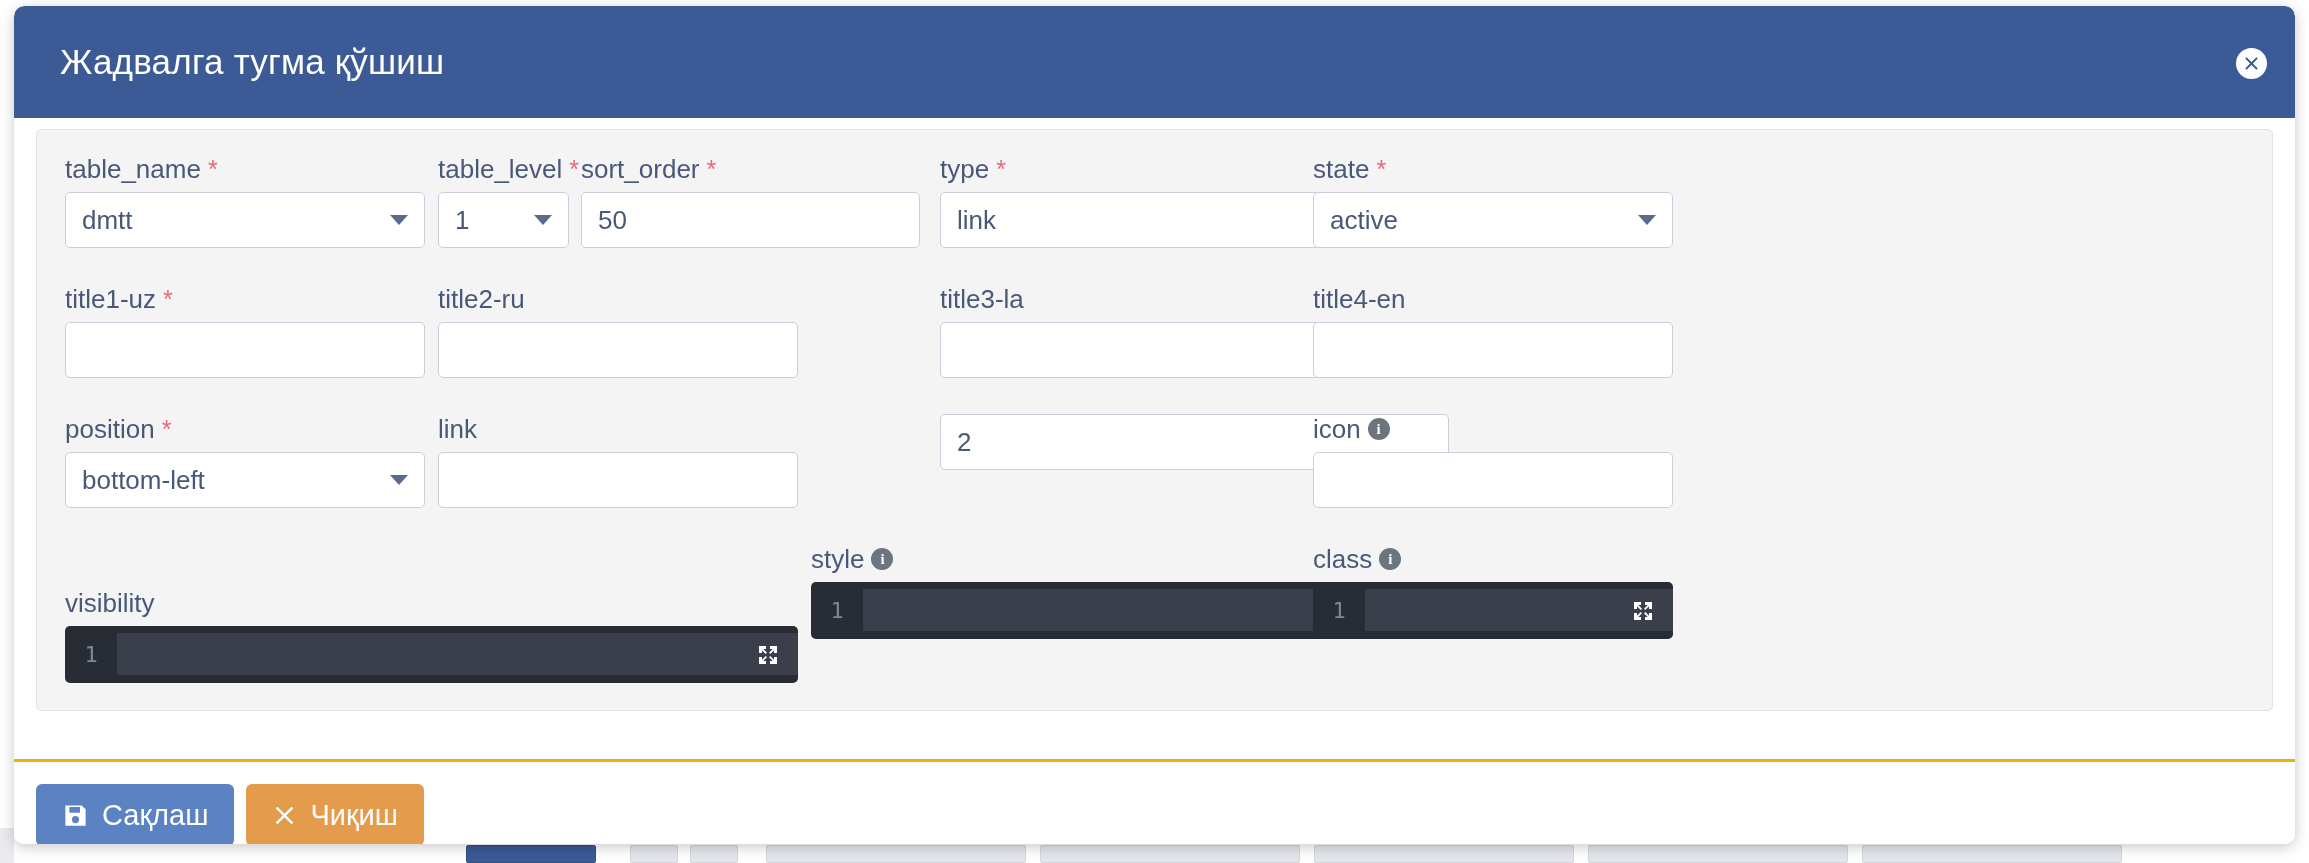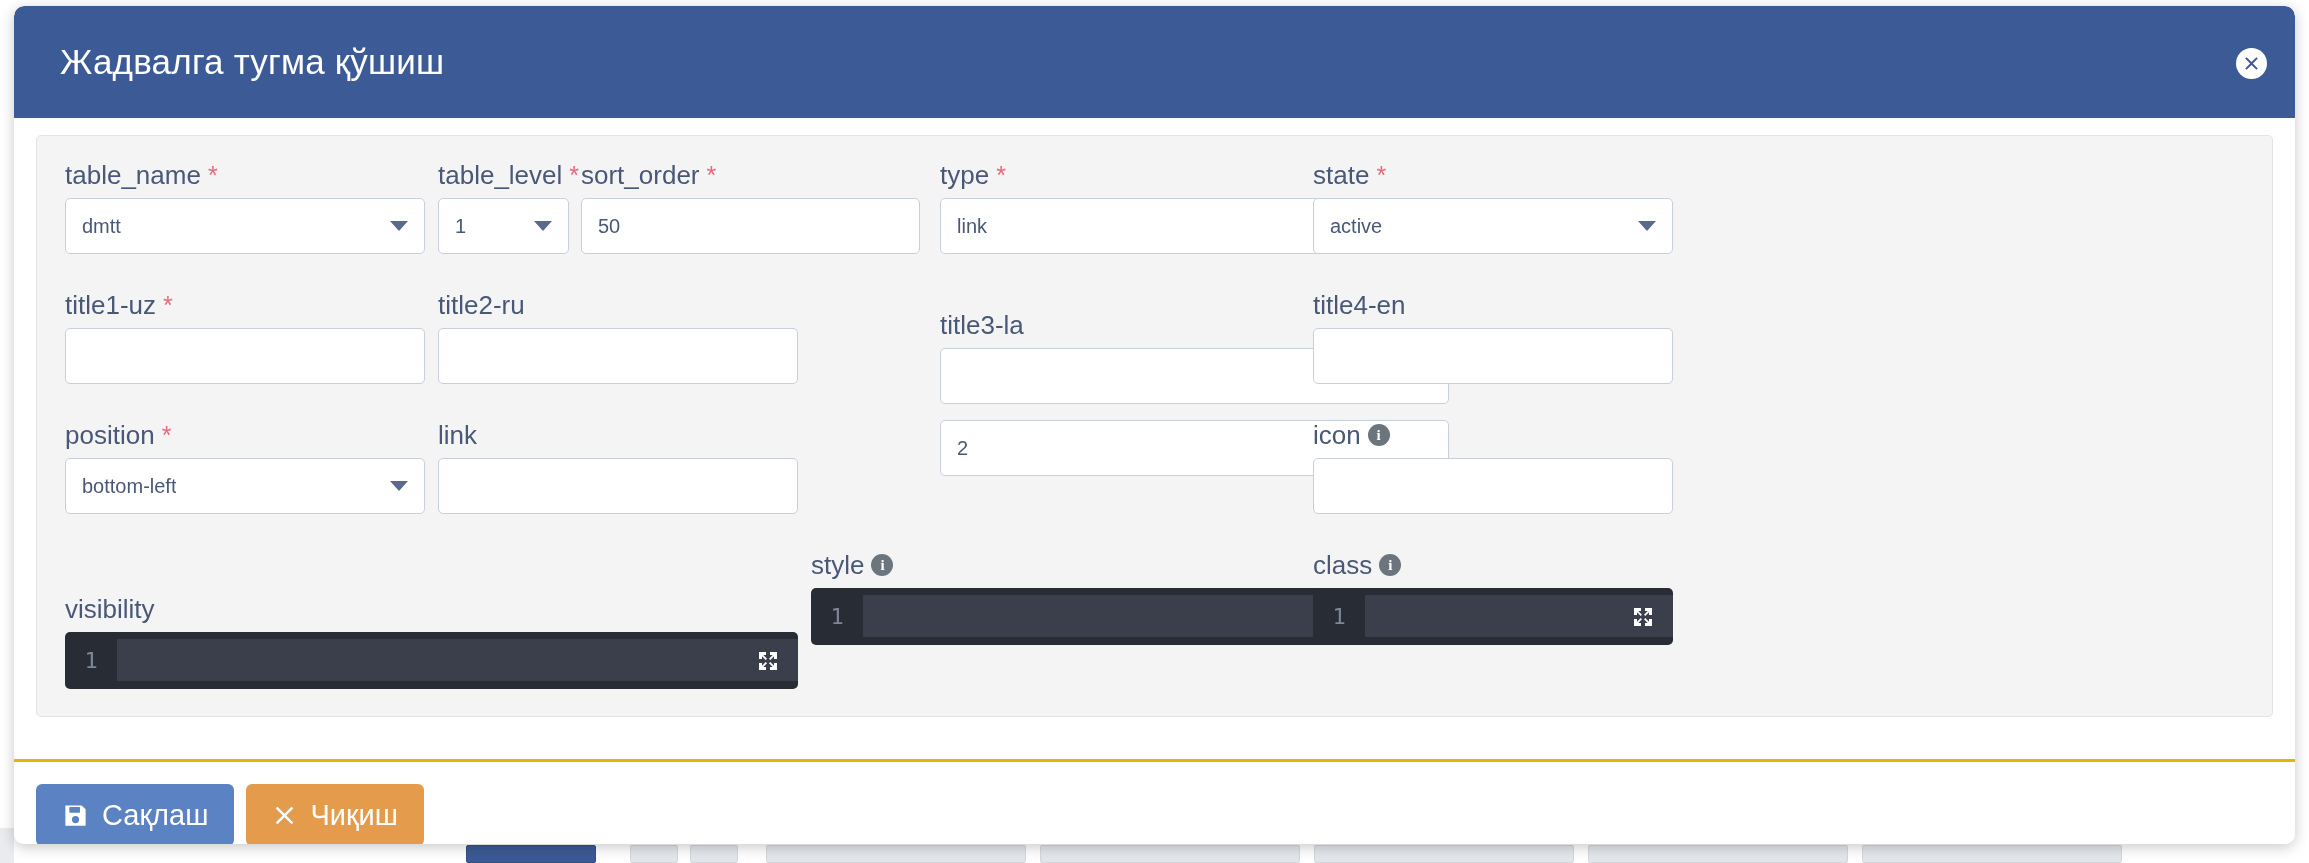--- a/index.html
+++ b/index.html
@@ -57,21 +57,21 @@
     display: flex; align-items: center; justify-content: center;
     cursor: pointer;
   }
   .close-btn svg { display: block; }
 
   
   .modal-body {
     position: absolute; left: 0; top: 112px;
     width: 2281px; height: 613px;
     background: #ffffff;
-    padding: 17px 22px 0 22px;
+    padding: 11px 22px 0 22px;
   }
   .panel {
     position: relative;
     width: 2237px; height: 582px;
     background: #f4f4f5;
     border: 1px solid #e2e3e5;
     border-radius: 5px;
     padding: 24px 28px;
   }
 
@@ -99,21 +99,21 @@
   }
 
   .control {
     position: relative;
     height: 56px;
     background: #ffffff;
     border: 1px solid #c8cfdb;
     border-radius: 5px;
     display: flex; align-items: center;
     padding: 0 16px;
-    font-size: 20px;
+    font-size: 26px;
     color: #4a5878;
   }
   .control.select { padding-right: 42px; cursor: pointer; }
   .control.input { cursor: text; }
   .control-value { white-space: nowrap; overflow: hidden; }
 
   .caret {
     position: absolute; right: 16px; top: 50%;
     transform: translateY(-50%);
     width: 0; height: 0;
@@ -272,21 +272,21 @@
 
         <div class="field" style="left:373px; top:0; width:360px;">
           <div class="field-label">
             <span>title2-ru</span>
           </div>
           <div class="control input">
             <span class="control-value"></span>
           </div>
         </div>
 
-        <div class="field" style="left:875px; top:0; width:509px;margin-top:20px;">
+        <div class="field" style="left:875px; top:0; width:509px;">
           <div class="field-label">
             <span>title3-la</span>
           </div>
           <div class="control input">
             <span class="control-value"></span>
           </div>
         </div>
 
         <div class="field" style="left:1248px; top:0; width:360px;">
           <div class="field-label">

